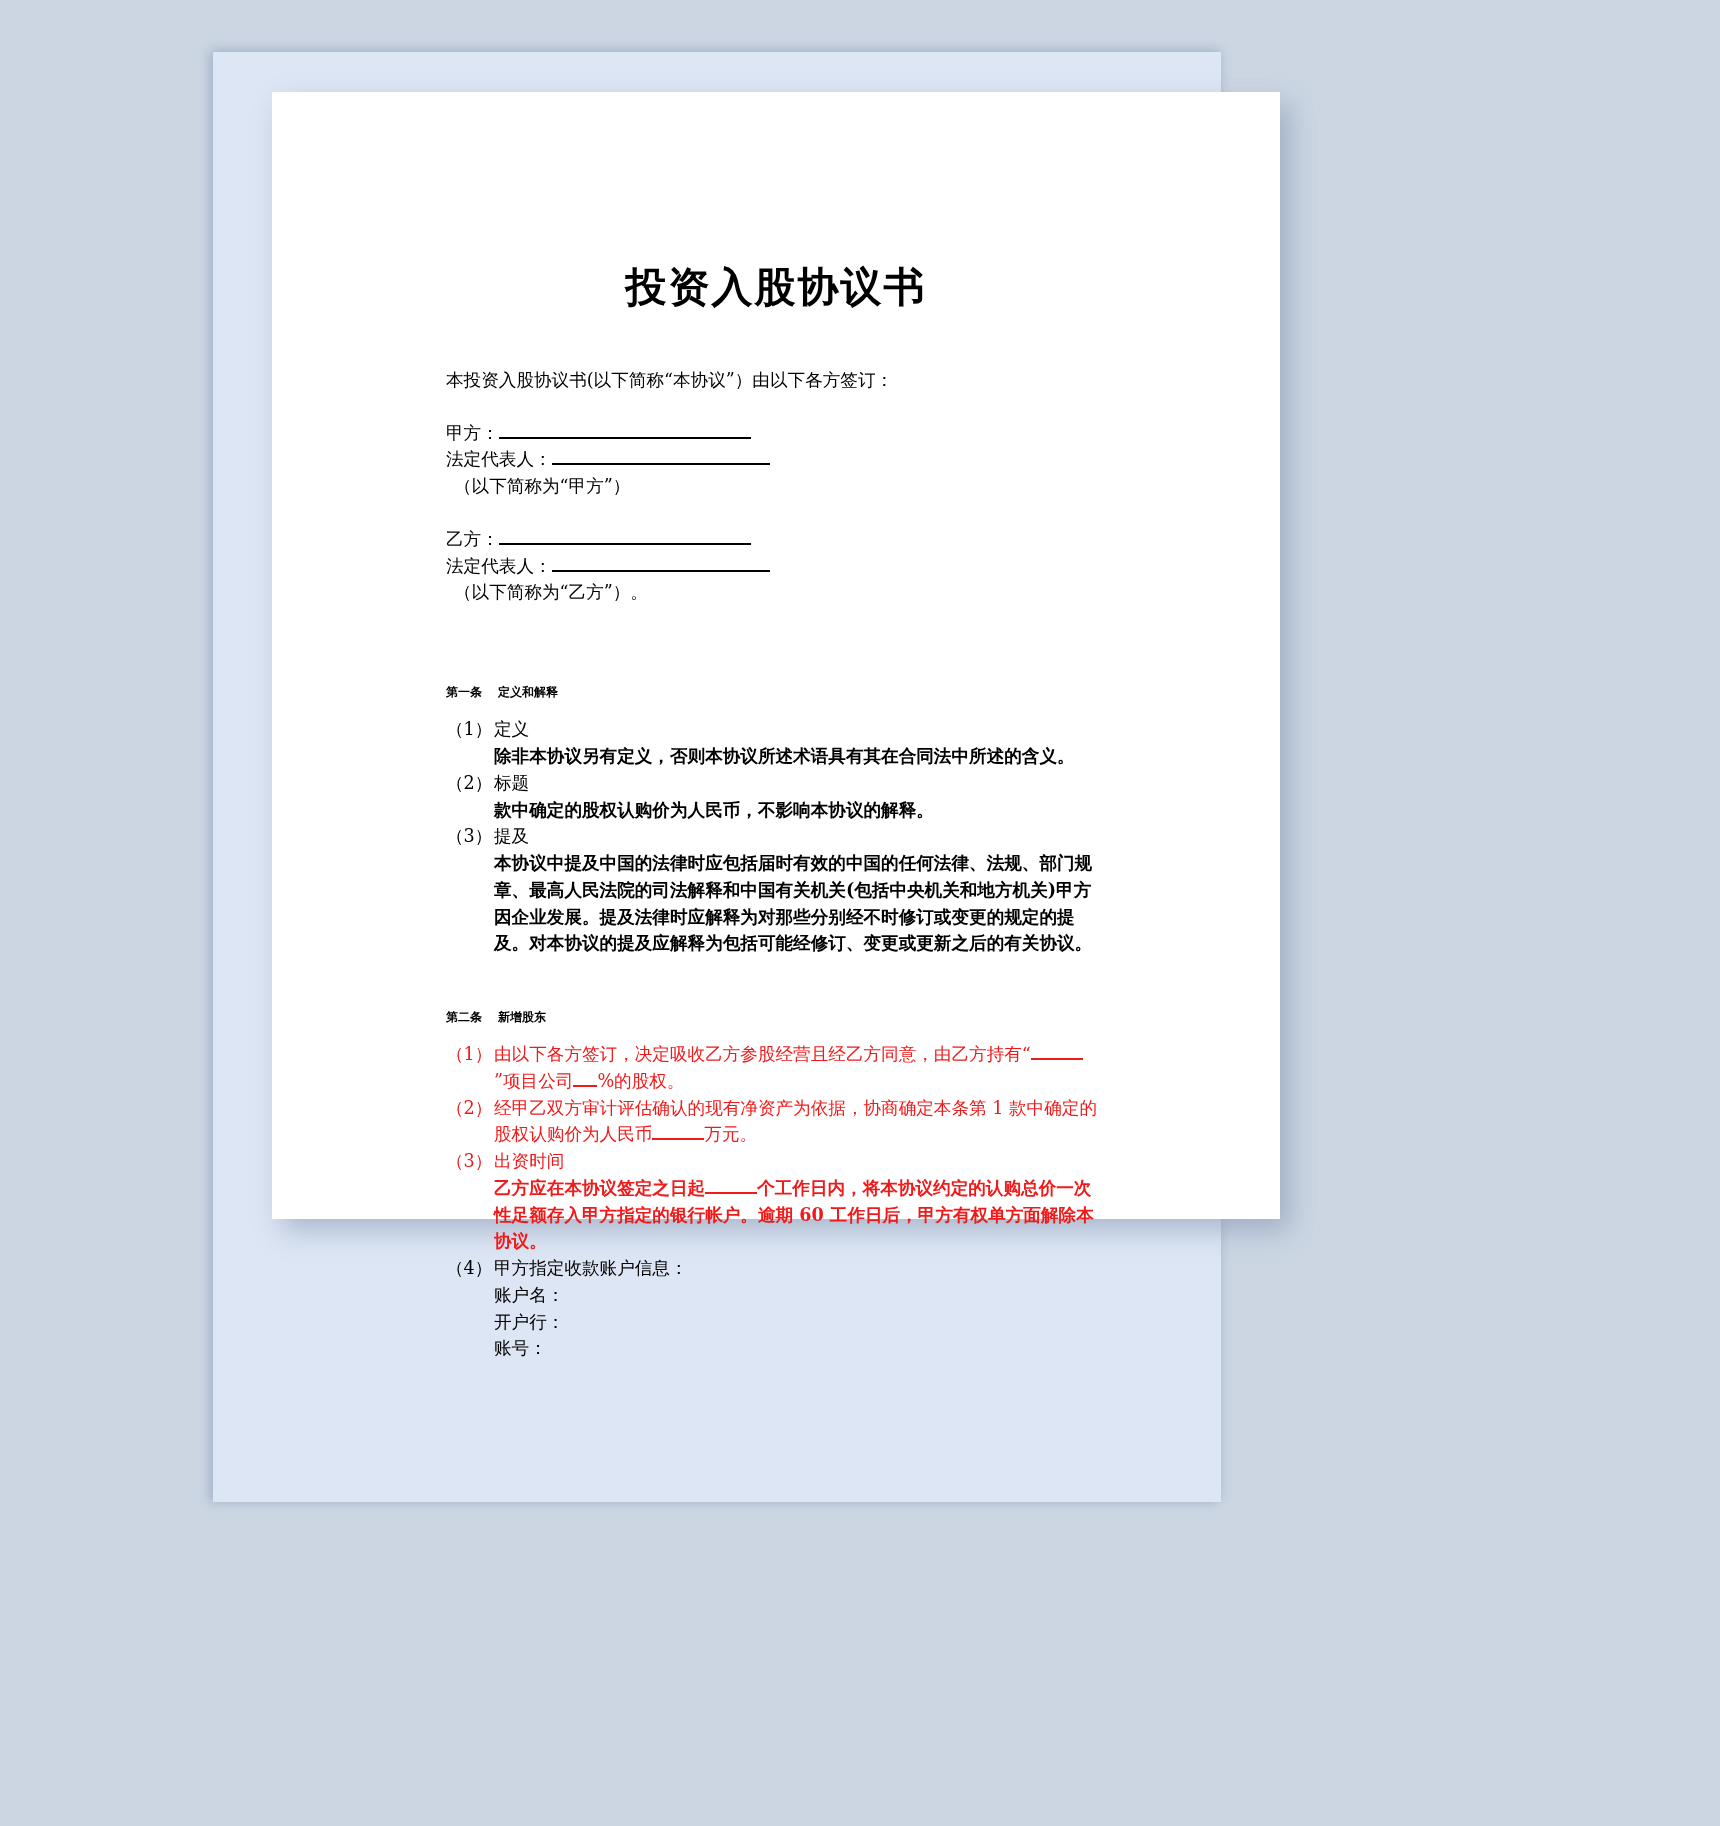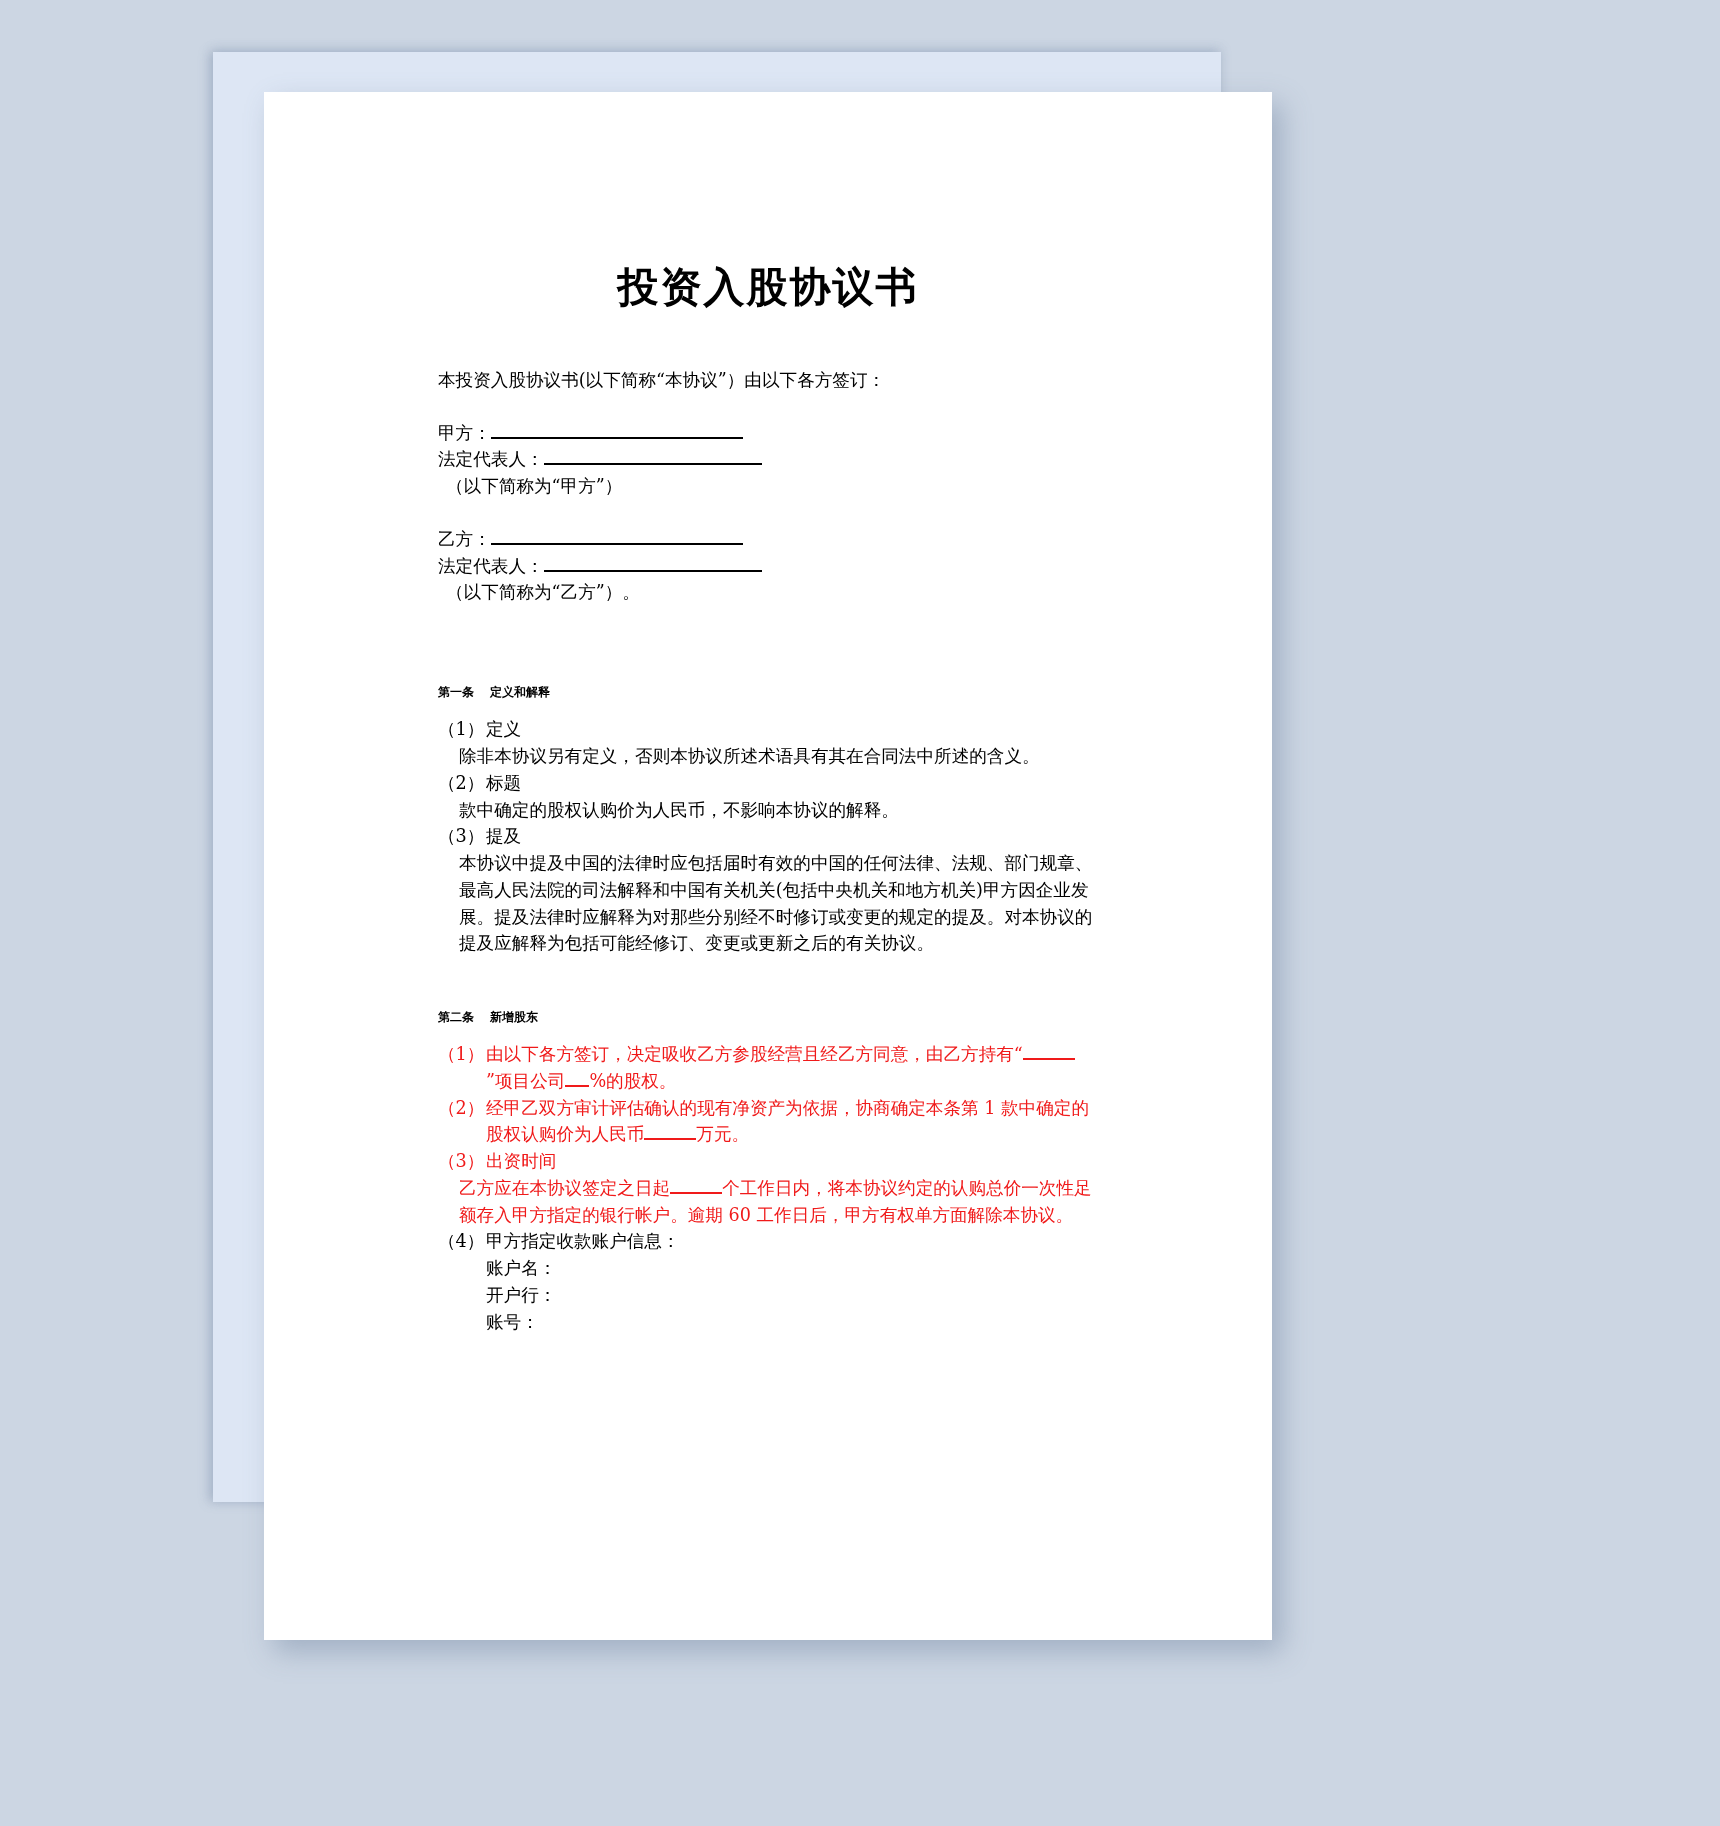--- a/index.html
+++ b/index.html
@@ -21,24 +21,24 @@
     left: 213px;
     top: 52px;
     width: 1008px;
     height: 1450px;
     background: #dde6f4;
     box-shadow: -4px 0 10px rgba(120,140,170,0.35),
                  0 -3px 10px rgba(120,140,170,0.25);
   }
   #front-sheet {
     position: absolute;
-    left: 264px;
+    left: 272px;
     top: 92px;
     width: 1008px;
-    height: 1548px;
+    height: 1127px;
     background: #ffffff;
     box-shadow: 10px 12px 26px rgba(110,130,160,0.45);
   }
 
   
   #doc-body {
     position: absolute;
     left: 0;
     top: 0;
     width: 1008px;
@@ -97,21 +97,22 @@
   }
   .marker {
     width: 48px;
     flex: 0 0 48px;
     white-space: nowrap;
   }
   .item-body {
     flex: 1 1 auto;
   }
   .sub-text {
-    margin-left: 21px;
+    margin-left: 48px;
+    font-weight: bold;
   }
   .red { color: #f01a1a; }
   .indent-1 { padding-left: 8px; }
 
   .acct-line { margin-left: 48px; }
 </style>
 </head>
 <body>
 
 <div id="back-sheet"></div>

